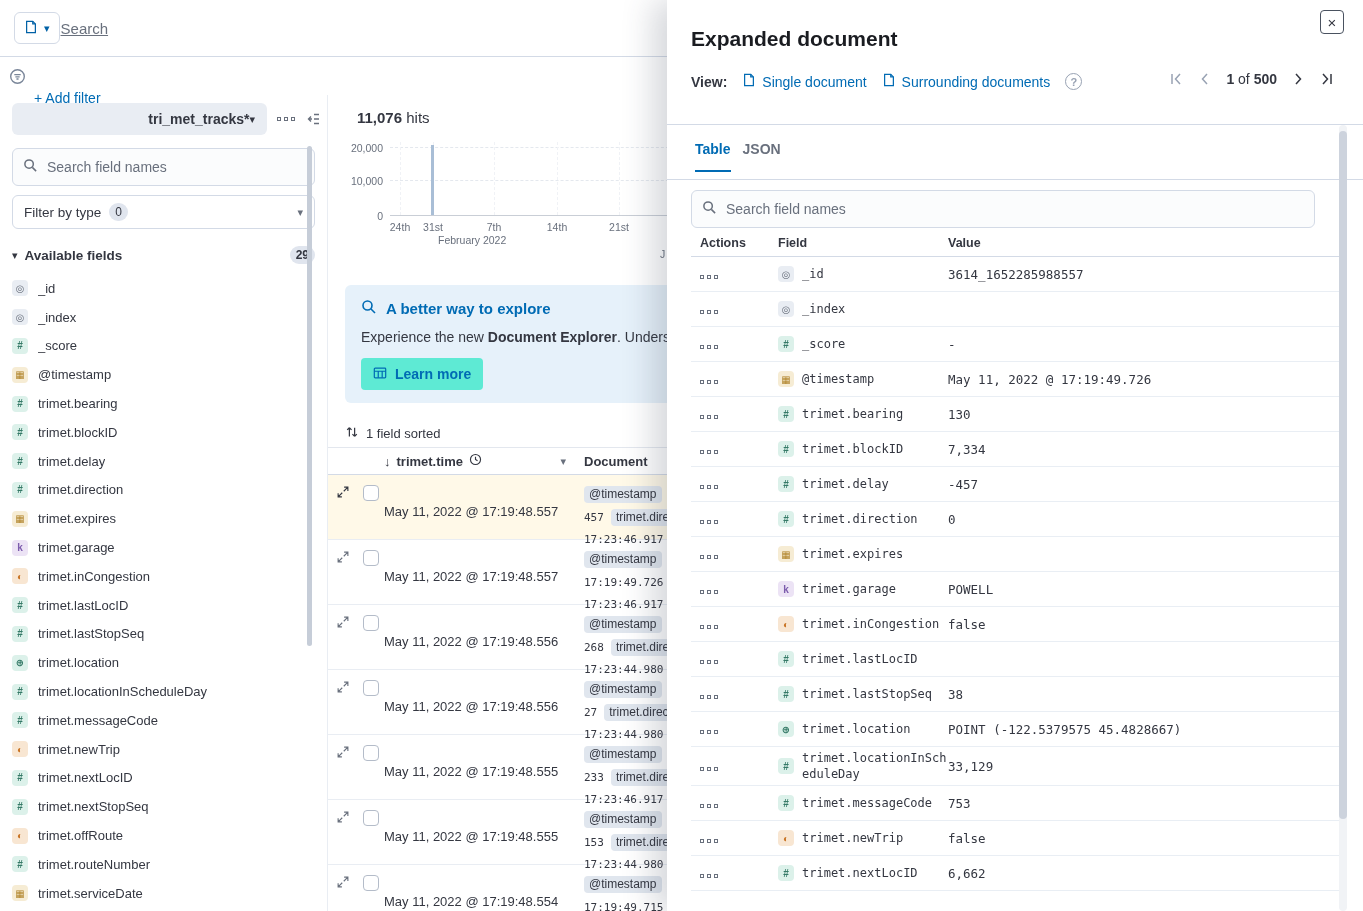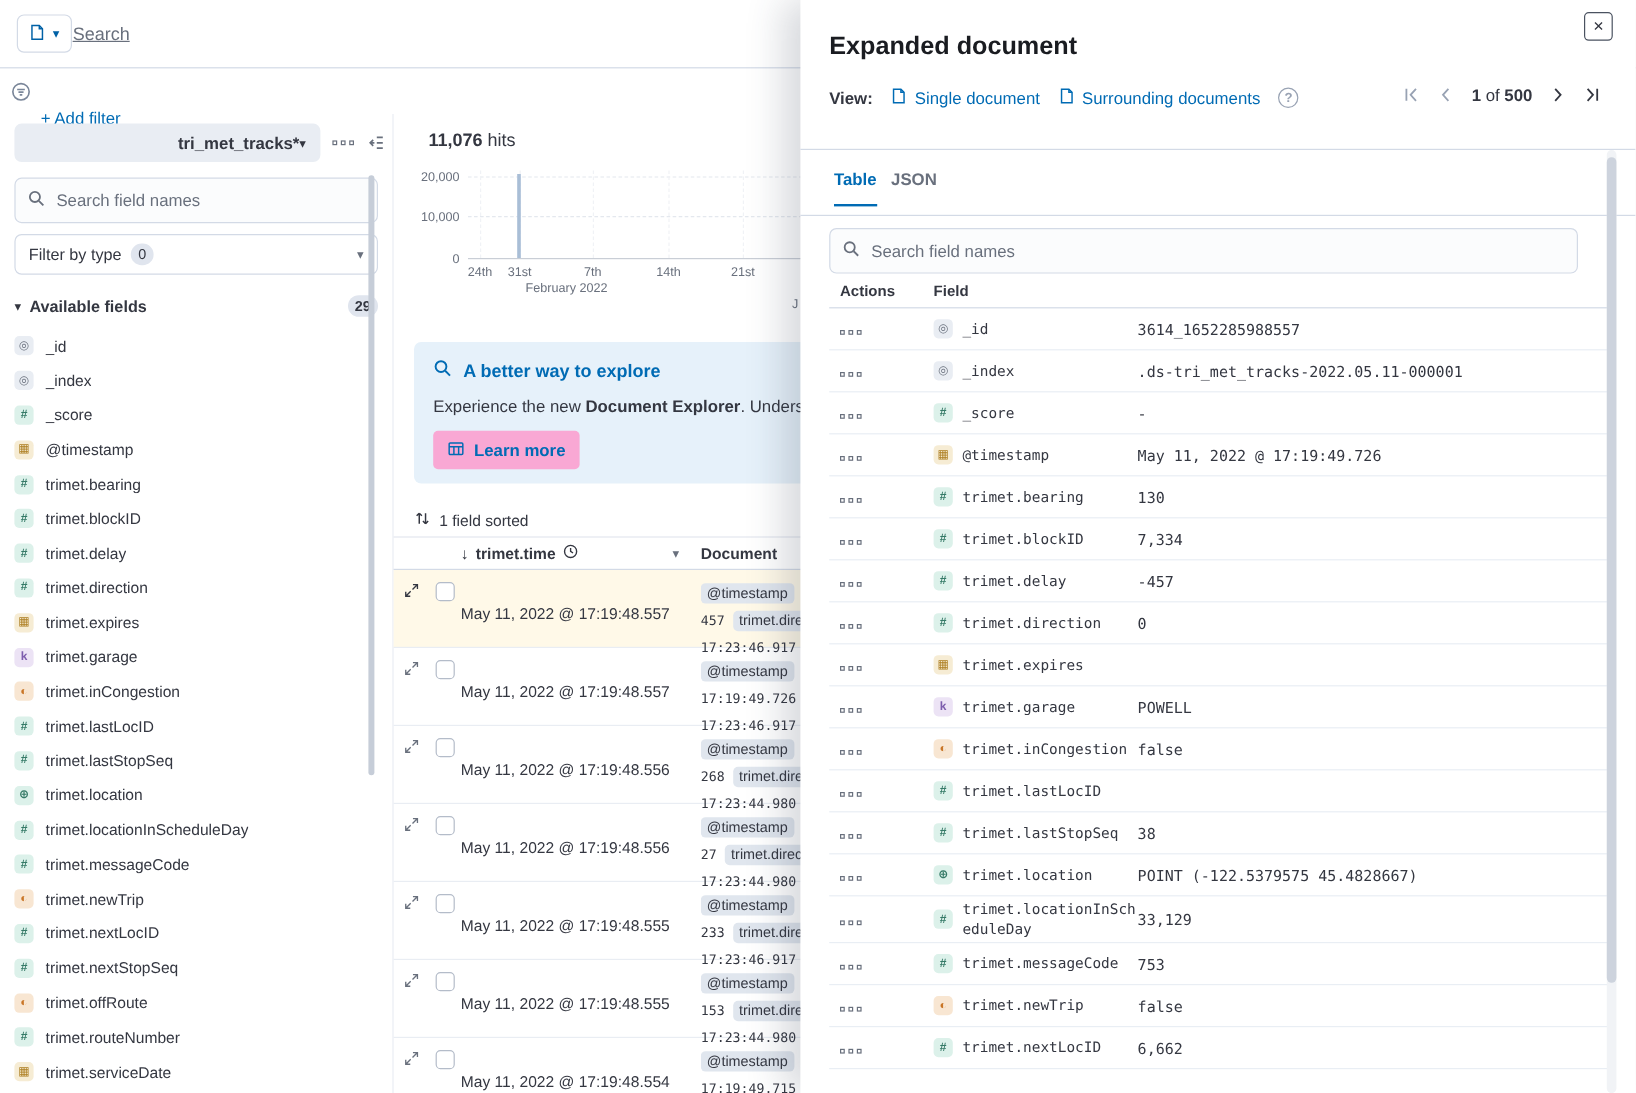--- a/index.html
+++ b/index.html
@@ -48,21 +48,21 @@
   .vgrid { position:absolute; top:2px; bottom:0; border-left:1px dashed #f0f2f6; }
   .ylab { position:absolute; left:0; width:38px; text-align:right; }
   .bar { position:absolute; width:3px; background:#a9bed6; bottom:0; }
   .xtick { position:absolute; top:81px; transform:translateX(-50%); white-space:nowrap; }
   .month { position:absolute; top:94px; white-space:nowrap; }
   .partial-label { position:absolute; left:315px; top:108px; }
 
   .callout { position:absolute; left:17px; top:190px; width:640px; height:118px; background:#e6f1fa; border-radius:6px; padding:14px 16px; overflow:hidden; }
   .callout-title { display:flex; gap:9px; align-items:center; color:#006bb4; font-weight:700; font-size:15px; }
   .callout-body { margin-top:11px; font-size:14px; white-space:nowrap; overflow:hidden; }
-  .learn-btn { margin-top:13px; display:inline-flex; align-items:center; gap:8px; background:#f9a8d4; color:#006bb4; font-weight:700; font-size:14px; height:32px; padding:0 12px; border-radius:4px; border:none; cursor:pointer; font-family:inherit; }
+  .learn-btn { margin-top:13px; display:inline-flex; align-items:center; gap:8px; background:#5eead4; color:#006bb4; font-weight:700; font-size:14px; height:32px; padding:0 12px; border-radius:4px; border:none; cursor:pointer; font-family:inherit; }
 
   .sorted-row { position:absolute; left:17px; top:330px; display:flex; gap:7px; align-items:center; font-size:13px; }
 
   .doc-table { position:absolute; left:0; top:352px; right:0; }
   .doc-header { display:flex; height:28px; border-top:1px solid #e3e7ee; border-bottom:1px solid #d3dae6; font-weight:700; font-size:13px; align-items:center; }
   .col-expand { flex:0 0 30px; display:flex; justify-content:center; }
   .col-check { flex:0 0 26px; display:flex; justify-content:center; }
   .col-time { flex:0 0 190px; display:flex; align-items:center; gap:6px; }
   .col-time .chev { margin-left:auto; margin-right:8px; color:#69707d; }
   .col-doc { flex:1; padding-left:10px; }
@@ -562,20 +562,21 @@
           <path d="M10 10l4 4"></path>
         </svg>
     </span>
     <span>Search field names</span>
   </div>
 
   <div class="fly-table">
     <div class="fly-thead">
       <div class="fcol-actions">Actions</div>
       <div class="fcol-field">Field</div>
+      <div class="fcol-value">Value</div>
     </div>
     <div id="fly-rows">
         <div class="fly-row">
       <div class="fcol-actions"><span class="boxes-icon">
               <i></i>
               <i></i>
               <i></i>
             </span></div>
       <div class="fcol-field">
             <span class="token tk-meta">◎</span>
@@ -586,21 +587,20 @@
         <div class="fly-row">
       <div class="fcol-actions"><span class="boxes-icon">
               <i></i>
               <i></i>
               <i></i>
             </span></div>
       <div class="fcol-field">
             <span class="token tk-meta">◎</span>
             <span class="fname">_index</span>
           </div>
-      <div class="fcol-value">.ds-tri_met_tracks-2022.05.11-000001</div>
     </div>
         <div class="fly-row">
       <div class="fcol-actions"><span class="boxes-icon">
               <i></i>
               <i></i>
               <i></i>
             </span></div>
       <div class="fcol-field">
             <span class="token tk-number">#</span>
             <span class="fname">_score</span>

